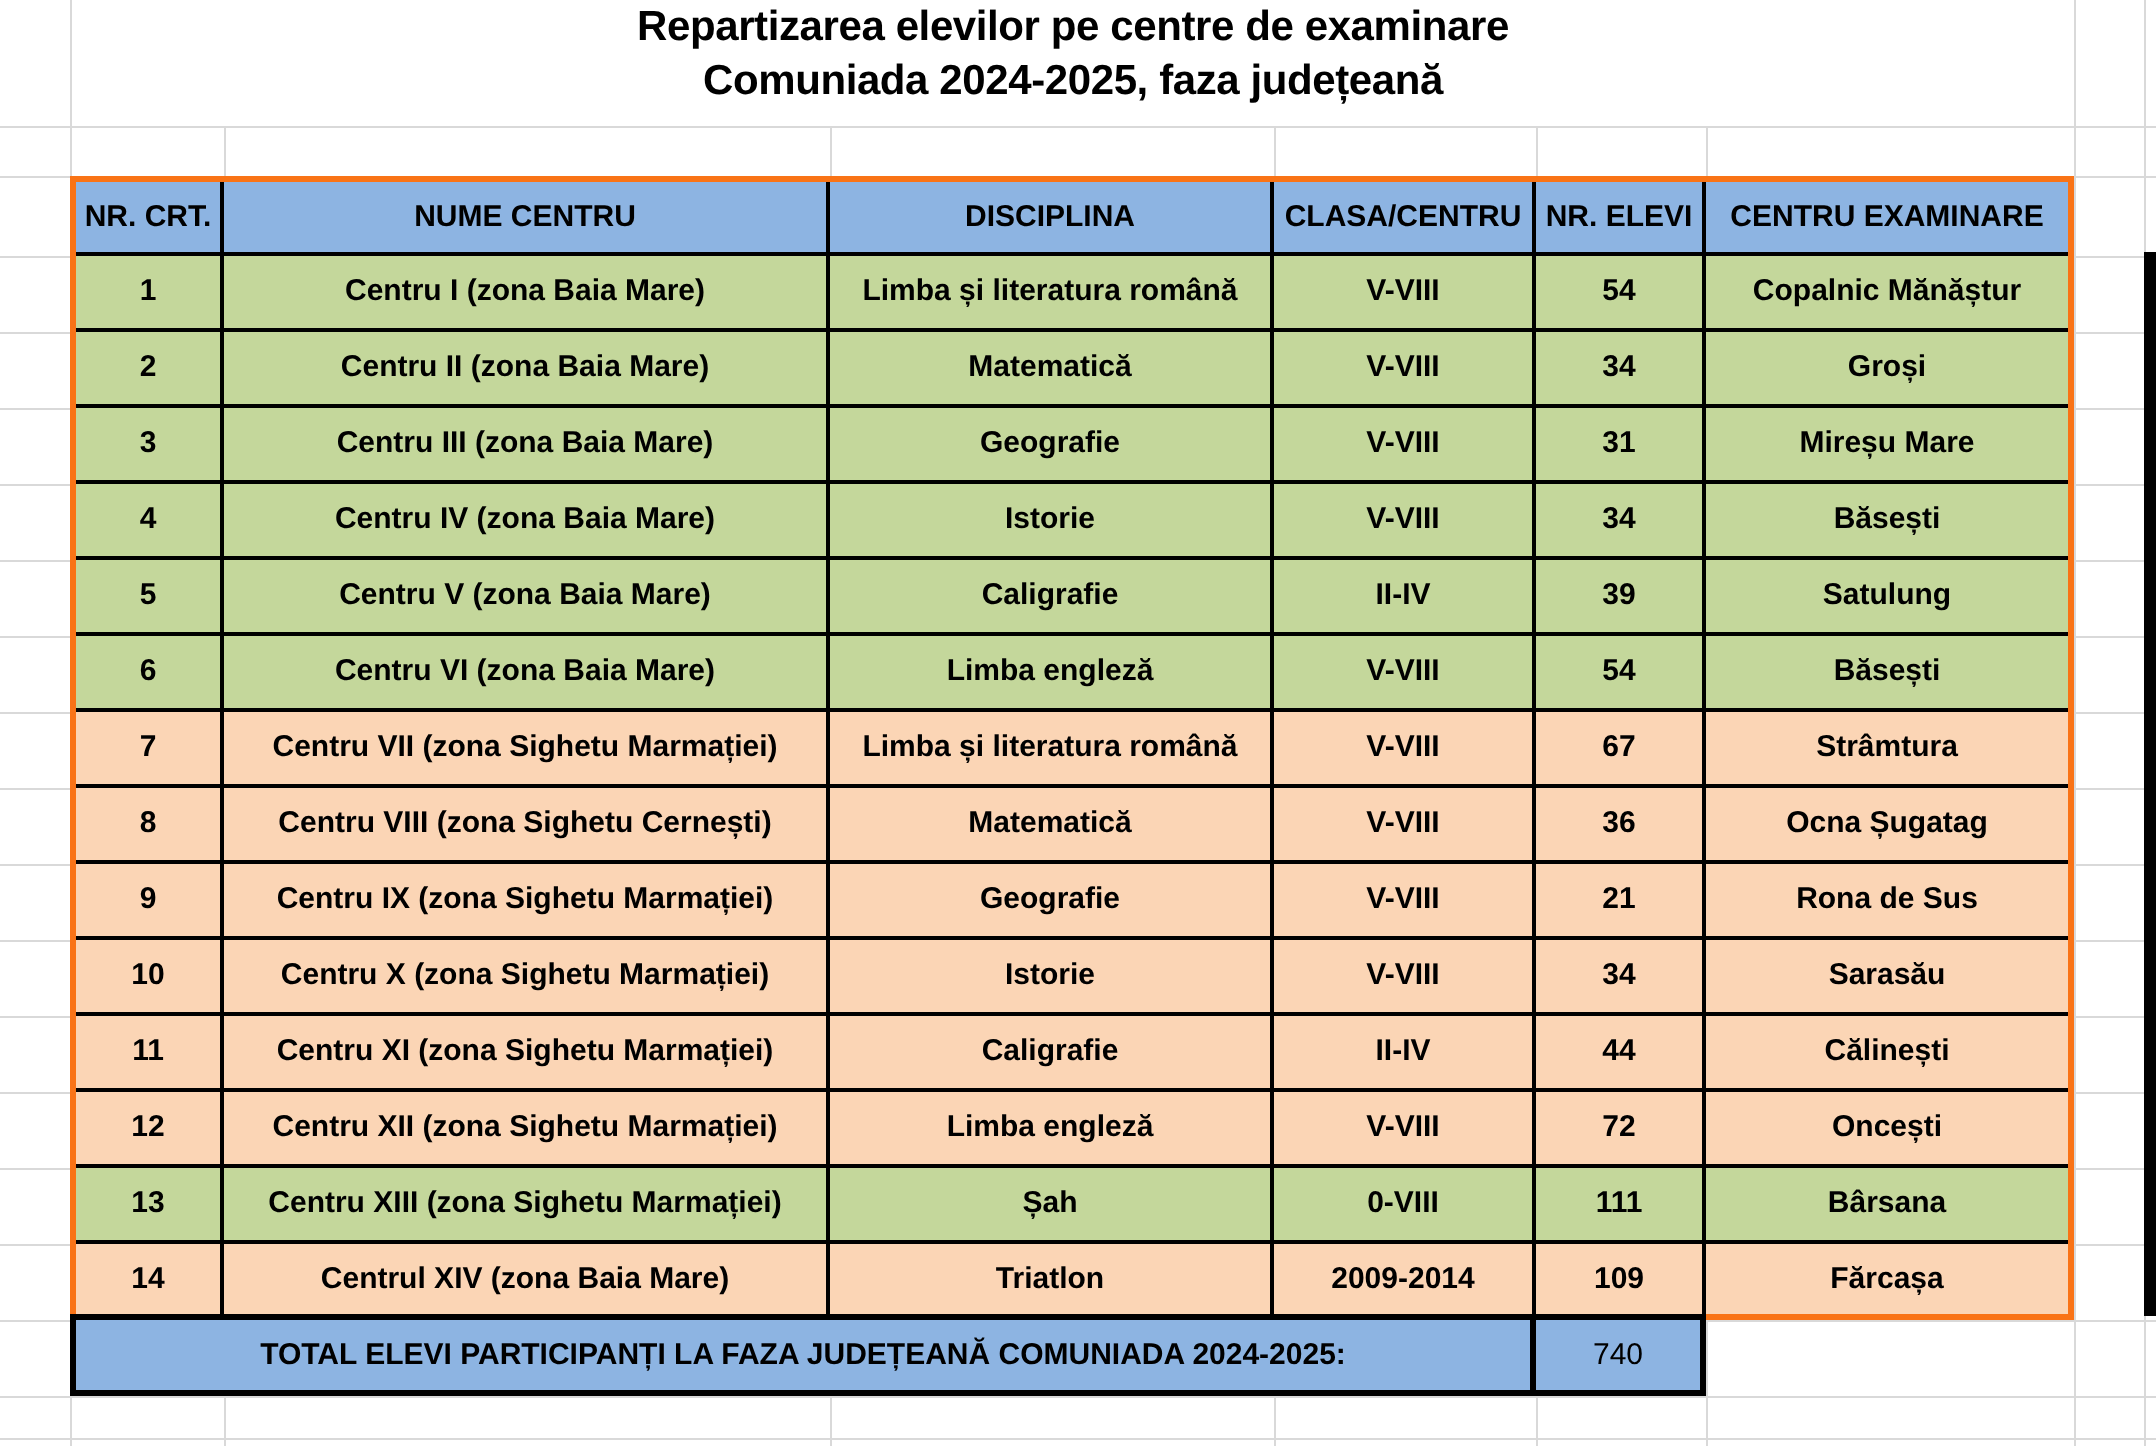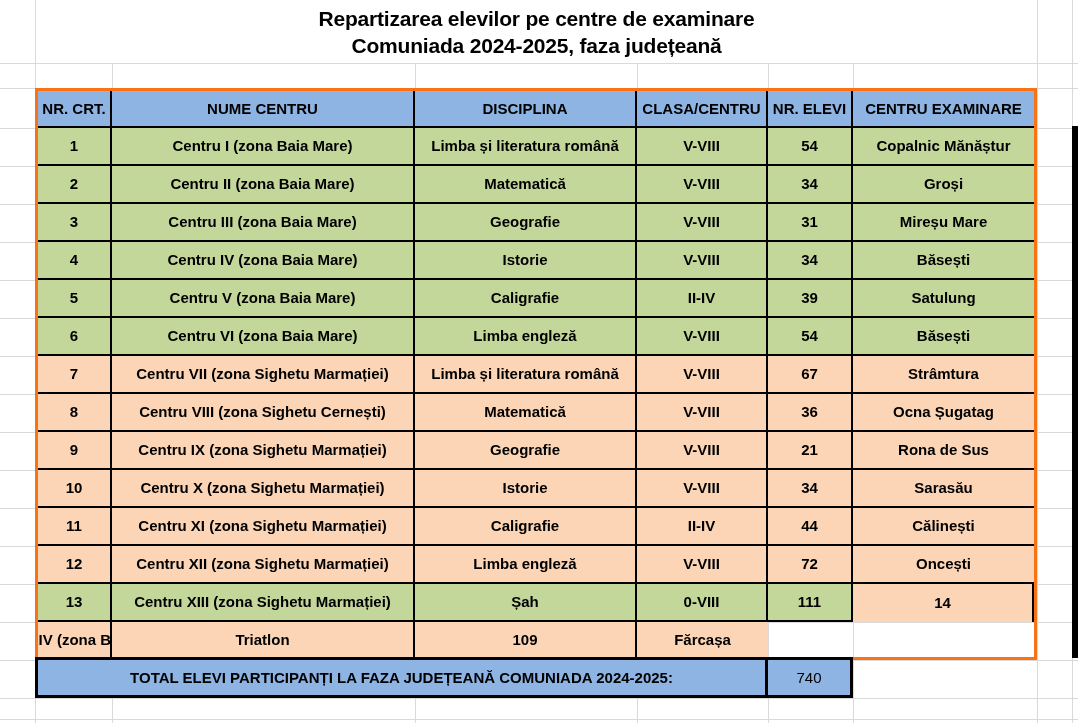--- a/index.html
+++ b/index.html
@@ -7,21 +7,21 @@
     width:1078px;height:723px;overflow:hidden;position:relative;
     font-family:"Liberation Sans",sans-serif;color:#000;
   }
   .sheet{position:absolute;inset:0;background:#fff;}
   .gridline{position:absolute;background:#d9d9d9;}
   .gridline.v{width:1px;top:0;height:723px;}
   .gridline.h{height:1px;left:0;width:1078px;}
 
   .title-block{
     position:absolute;left:36px;top:0;width:1001px;height:63px;
-    background:#fff;display:flex;flex-direction:column;justify-content:center;
+    background:#fff;display:flex;flex-direction:column;
     align-items:center;text-align:center;
   }
   .title-line{font-size:21px;font-weight:700;line-height:27px;letter-spacing:-0.2px;}
 
   .main-table{
     position:absolute;left:35px;top:88px;width:1002px;height:572px;
     box-sizing:border-box;border:3px solid #f97316;
     display:grid;
     grid-template-columns:74px 303px 222px 131px 85px 181px;
     grid-template-rows:37px repeat(13,38px) 35px;
@@ -174,23 +174,25 @@
       <div class="cell orange">Centru XII (zona Sighetu Marmației)</div>
       <div class="cell orange">Limba engleză</div>
       <div class="cell orange">V-VIII</div>
       <div class="cell orange">72</div>
       <div class="cell orange last-col">Oncești</div>
       <div class="cell green">13</div>
       <div class="cell green">Centru XIII (zona Sighetu Marmației)</div>
       <div class="cell green">Șah</div>
       <div class="cell green">0-VIII</div>
       <div class="cell green">111</div>
+      <div class="cell green last-col">Bârsana</div>
       <div class="cell orange last-row">14</div>
       <div class="cell orange last-row">Centrul XIV (zona Baia Mare)</div>
       <div class="cell orange last-row">Triatlon</div>
+      <div class="cell orange last-row">2009-2014</div>
       <div class="cell orange last-row">109</div>
       <div class="cell orange last-col last-row">Fărcașa</div>
     </div>
 
   <div class="total-label">TOTAL ELEVI PARTICIPANȚI LA FAZA JUDEȚEANĂ COMUNIADA 2024-2025:</div>
   <div class="total-value">740</div>
 
   <div class="edge-strip"></div>
 
 </div>

